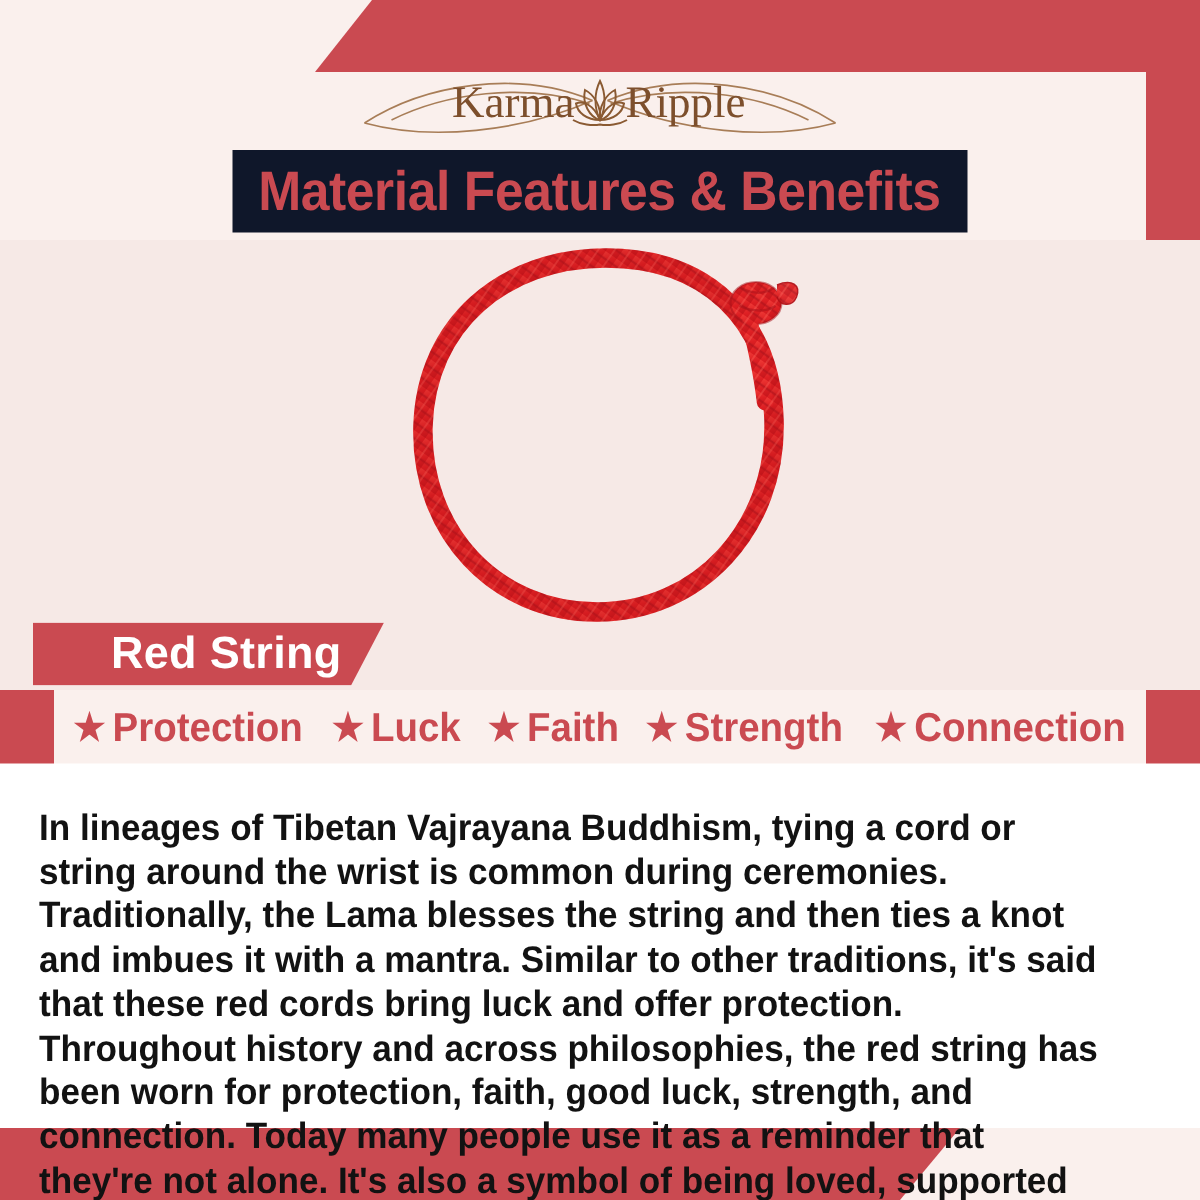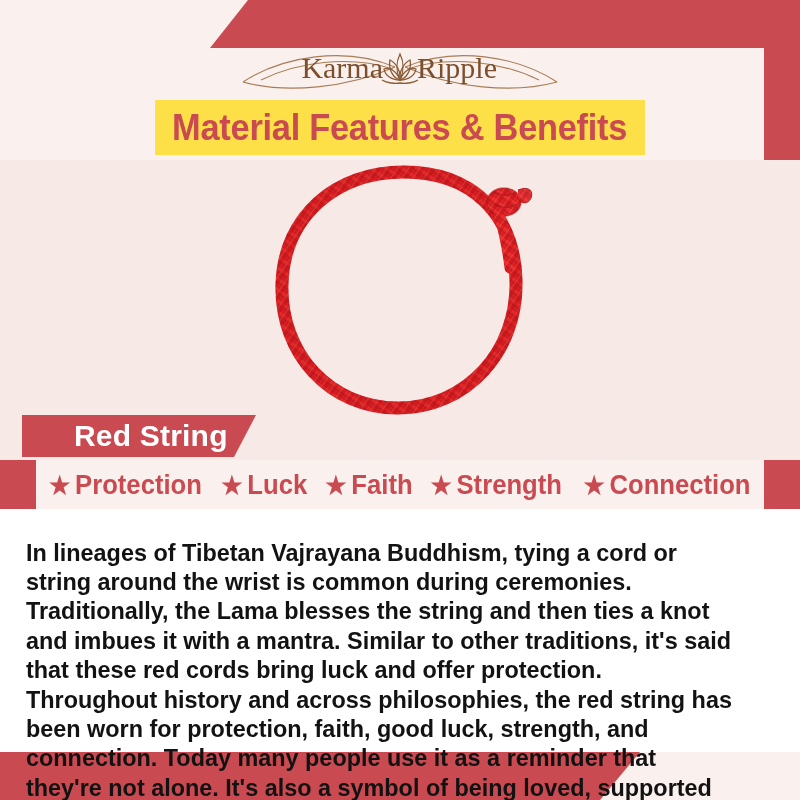--- a/index.html
+++ b/index.html
@@ -20,21 +20,21 @@
   #bar-bottom{left:0;bottom:0;width:640px;height:48px;
               clip-path:polygon(0 0,100% 0,calc(100% - 40px) 100%,0 100%);}
 
   
   #header{position:absolute;top:0;left:0;width:800px;height:160px;}
   #logo{position:absolute;top:36px;left:0;width:800px;text-align:center;
         height:62px;}
   #logo-svg{display:block;margin:0 auto;}
 
   #title-band{position:absolute;top:100px;left:155px;width:490px;height:55px;
-              background:#fde047;display:flex;align-items:center;
+              background:#0f172a;display:flex;align-items:center;
               justify-content:center;}
   #title-text{
     color:#ca4a51;font-size:37px;font-weight:bold;letter-spacing:-0.3px;
     font-family:"Liberation Sans Narrow","Liberation Sans",sans-serif;
     transform:scaleX(0.93);transform-origin:center;white-space:nowrap;
   }
 
   
   #product{position:absolute;top:160px;left:0;width:800px;height:300px;
            background:#f6e9e6;overflow:hidden;}

